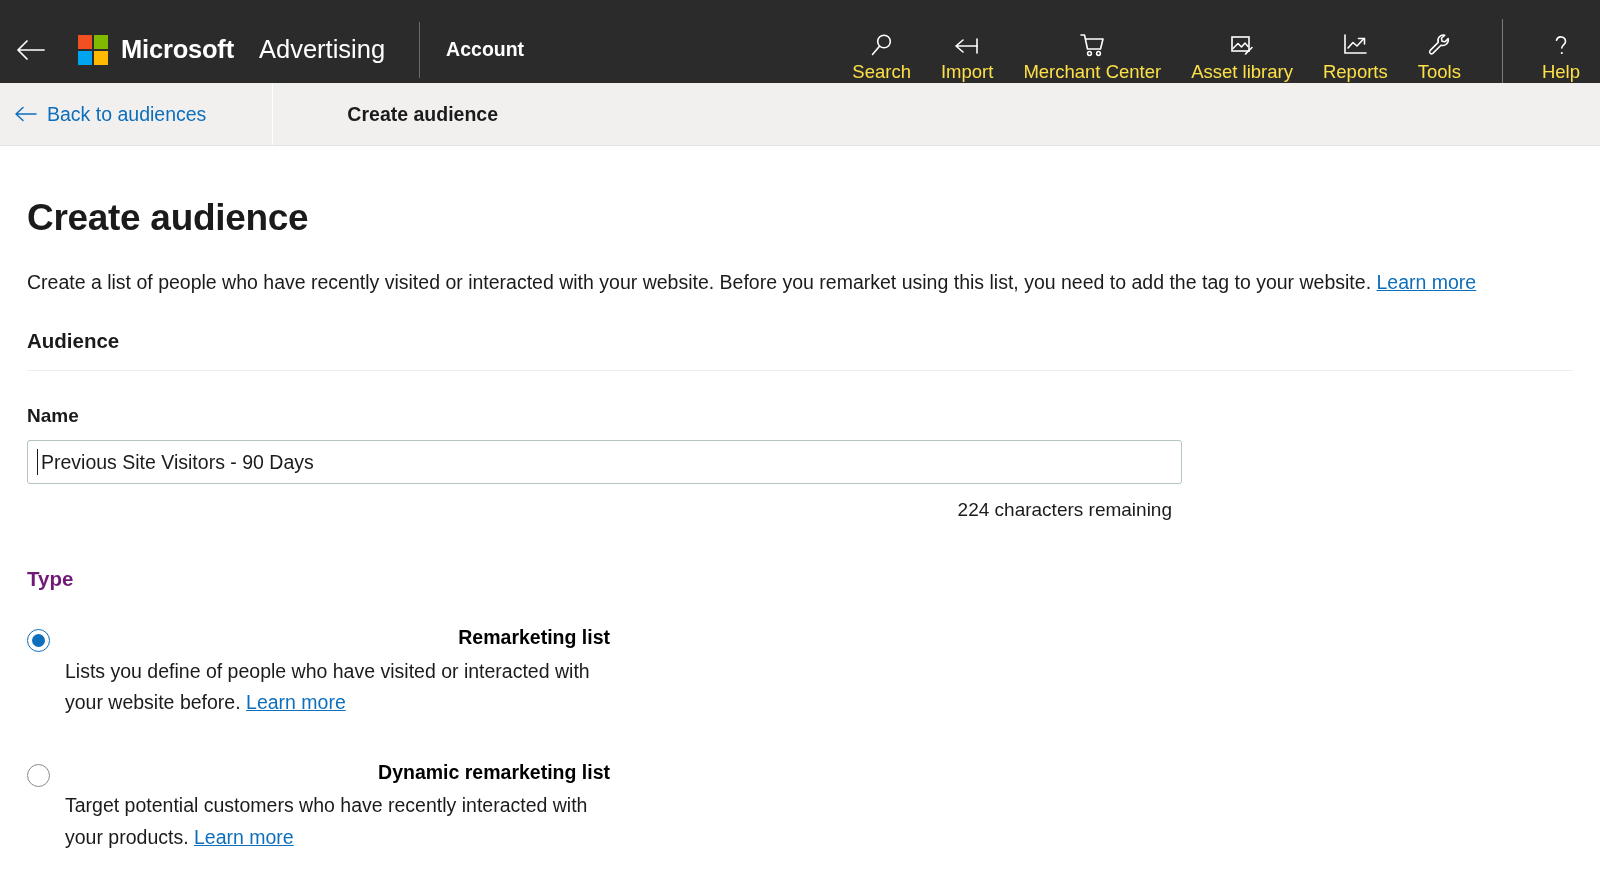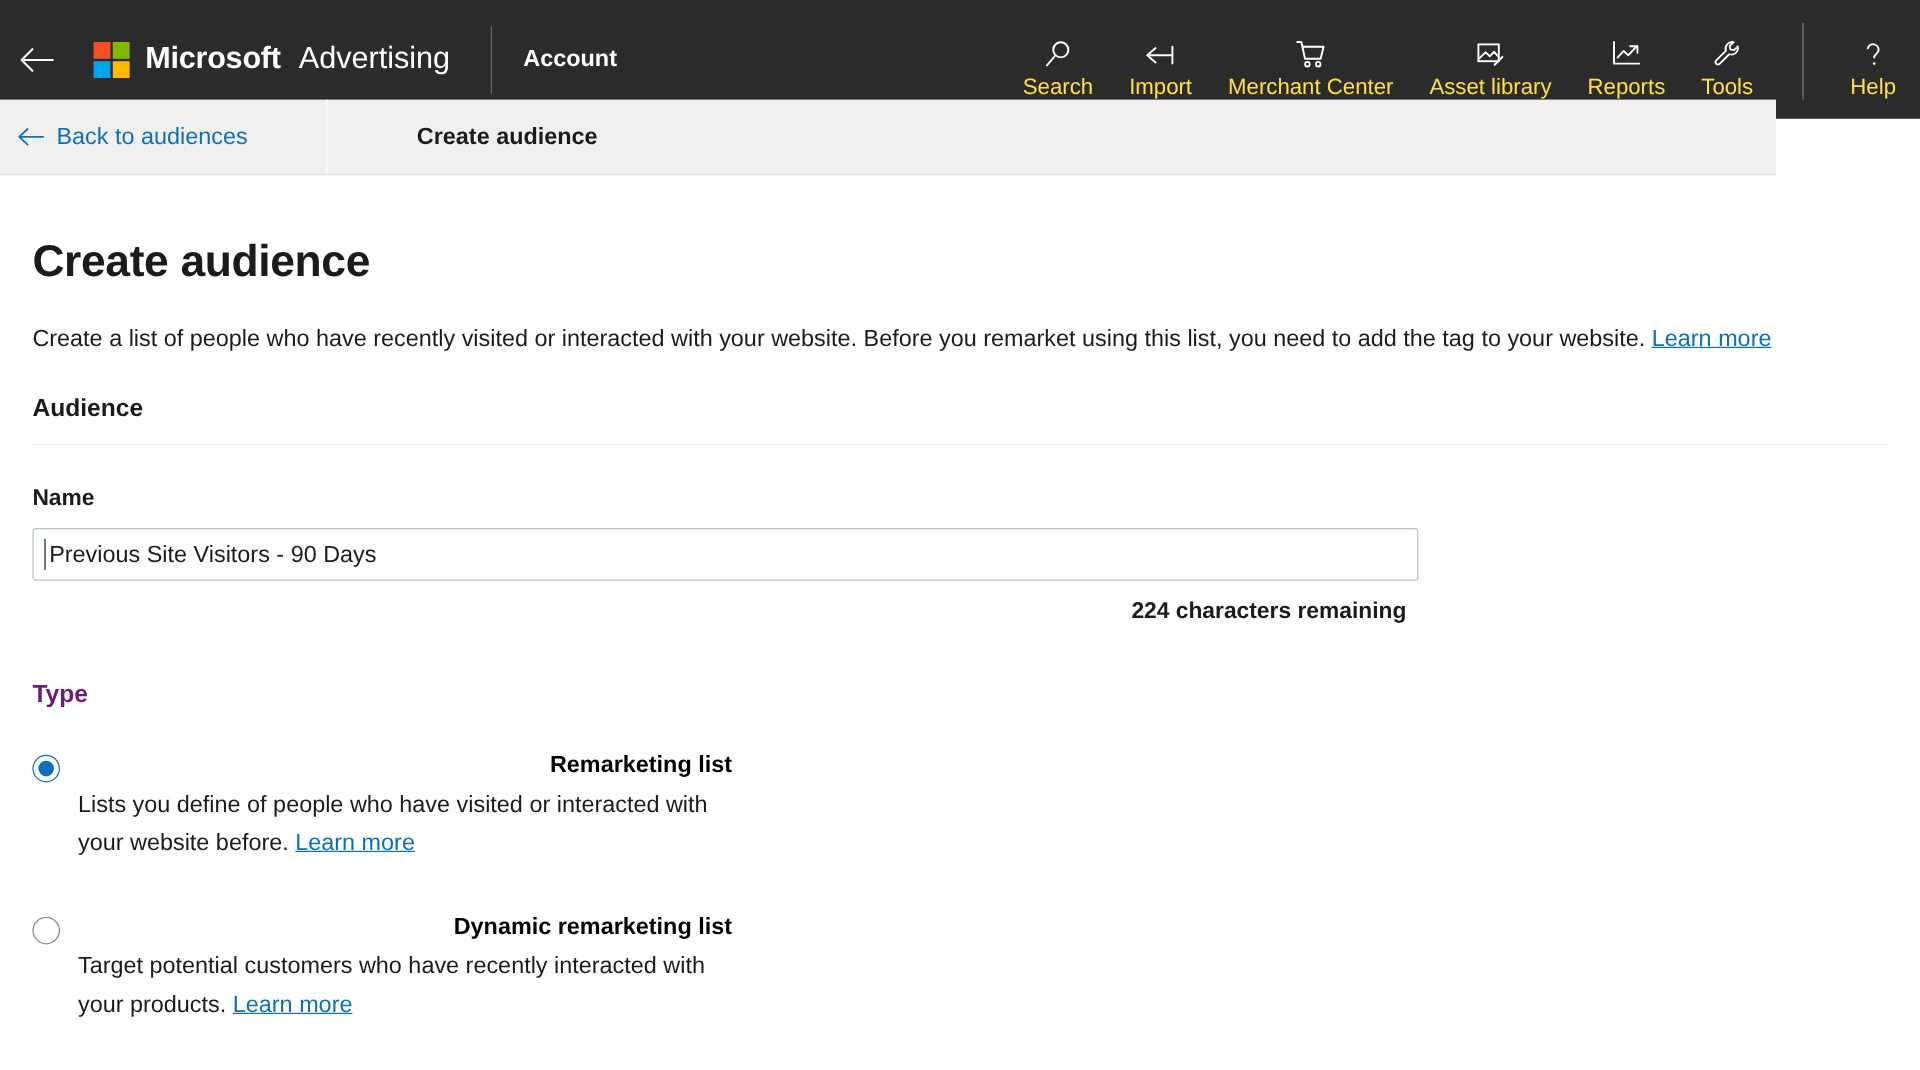--- a/index.html
+++ b/index.html
@@ -57,21 +57,21 @@
     font-weight: 600;
     letter-spacing: -0.2px;
     color: #ffffff;
     line-height: 1;
   }
   .brand-product {
     font-size: 25.5px;
     font-weight: 400;
     color: #ffffff;
     line-height: 1;
-    margin-left: 2px;
+    margin-left: 12px;
   }
 
   .vsep {
     width: 1px;
     height: 56px;
     background: #6a6a6a;
     margin: 0 26px 0 34px;
     flex: 0 0 auto;
   }
   .vsep-right {
@@ -120,21 +120,21 @@
     font-weight: 400;
     white-space: nowrap;
     line-height: 1.1;
   }
   .navitem-help { padding-right: 20px; }
 
   
   .crumbbar {
     position: absolute;
     top: 83px; left: 0;
-    width: 1480px;
+    width: 1600px;
     height: 63px;
     background: #F2F0EF;
     display: flex;
     align-items: center;
     border-bottom: 1px solid #E4E2E0;
     gap: 48px;
   }
   .crumb-back {
     display: flex;
     align-items: center;
@@ -234,21 +234,20 @@
     width: 1px;
     height: 26px;
     background: #1B1B1B;
   }
   .char-count {
     width: 1145px;
     text-align: right;
     font-size: 19px;
     color: #1B1B1B;
     margin-top: 15px;
-    font-weight: bold;
   }
 
   .type-label {
     font-size: 20.5px;
     font-weight: 700;
     color: #701a75;
     margin-top: 46px;
   }
 
   .radio-group { margin-top: 34px; }

